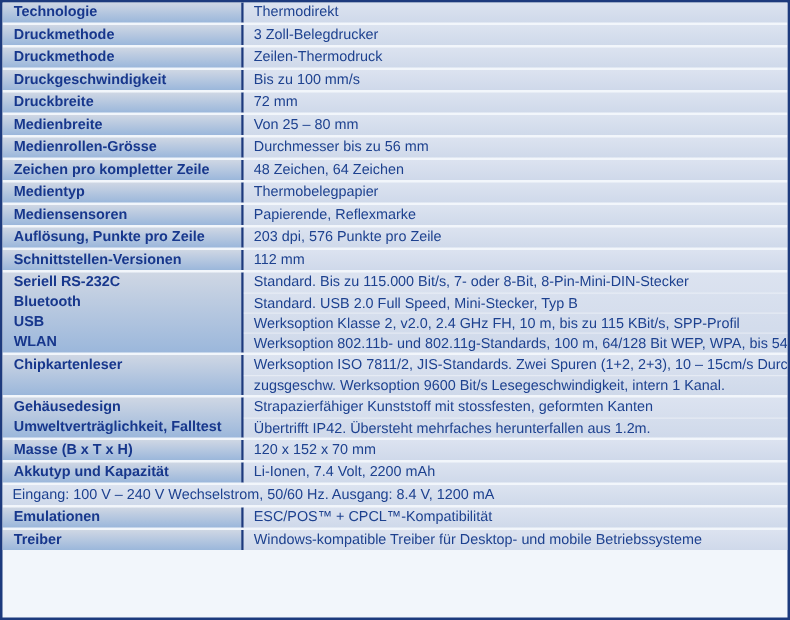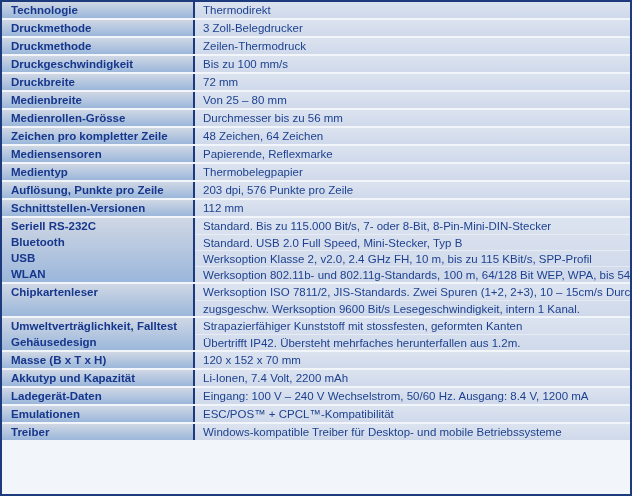--- a/index.html
+++ b/index.html
@@ -107,32 +107,32 @@
     <div class="group">
       <div class="left-cell">
         <div class="line">Zeichen pro kompletter Zeile</div>
       </div>
       <div class="right-cell">
         <div class="line">48 Zeichen, 64 Zeichen</div>
       </div>
     </div>
     <div class="group">
       <div class="left-cell">
+        <div class="line">Medientyp</div>
+      </div>
+      <div class="right-cell">
+        <div class="line">Thermobelegpapier</div>
+      </div>
+    </div>
+    <div class="group">
+      <div class="left-cell">
         <div class="line">Mediensensoren</div>
       </div>
       <div class="right-cell">
         <div class="line">Papierende, Reflexmarke</div>
-      </div>
-    </div>
-    <div class="group">
-      <div class="left-cell">
-        <div class="line">Medientyp</div>
-      </div>
-      <div class="right-cell">
-        <div class="line">Thermobelegpapier</div>
       </div>
     </div>
     <div class="group">
       <div class="left-cell">
         <div class="line">Auflösung, Punkte pro Zeile</div>
       </div>
       <div class="right-cell">
         <div class="line">203 dpi, 576 Punkte pro Zeile</div>
       </div>
     </div>
@@ -162,22 +162,22 @@
       <div class="left-cell">
         <div class="line">Chipkartenleser</div>
       </div>
       <div class="right-cell">
         <div class="line">Werksoption ISO 7811/2, JIS-Standards. Zwei Spuren (1+2, 2+3), 10 – 15cm/s Durch-</div>
         <div class="line">zugsgeschw. Werksoption 9600 Bit/s Lesegeschwindigkeit, intern 1 Kanal.</div>
       </div>
     </div>
     <div class="group">
       <div class="left-cell">
+        <div class="line">Gehäusedesign</div>
         <div class="line">Umweltverträglichkeit, Falltest</div>
-        <div class="line">Gehäusedesign</div>
       </div>
       <div class="right-cell">
         <div class="line">Strapazierfähiger Kunststoff mit stossfesten, geformten Kanten</div>
         <div class="line">Übertrifft IP42. Übersteht mehrfaches herunterfallen aus 1.2m.</div>
       </div>
     </div>
     <div class="group">
       <div class="left-cell">
         <div class="line">Masse (B x T x H)</div>
       </div>
@@ -187,23 +187,20 @@
     </div>
     <div class="group">
       <div class="left-cell">
         <div class="line">Akkutyp und Kapazität</div>
       </div>
       <div class="right-cell">
         <div class="line">Li-Ionen, 7.4 Volt, 2200 mAh</div>
       </div>
     </div>
     <div class="group">
-      <div class="left-cell">
-        <div class="line">Ladegerät-Daten</div>
-      </div>
       <div class="right-cell">
         <div class="line">Eingang: 100 V – 240 V Wechselstrom, 50/60 Hz. Ausgang: 8.4 V, 1200 mA</div>
       </div>
     </div>
     <div class="group">
       <div class="left-cell">
         <div class="line">Emulationen</div>
       </div>
       <div class="right-cell">
         <div class="line">ESC/POS™ + CPCL™-Kompatibilität</div>

